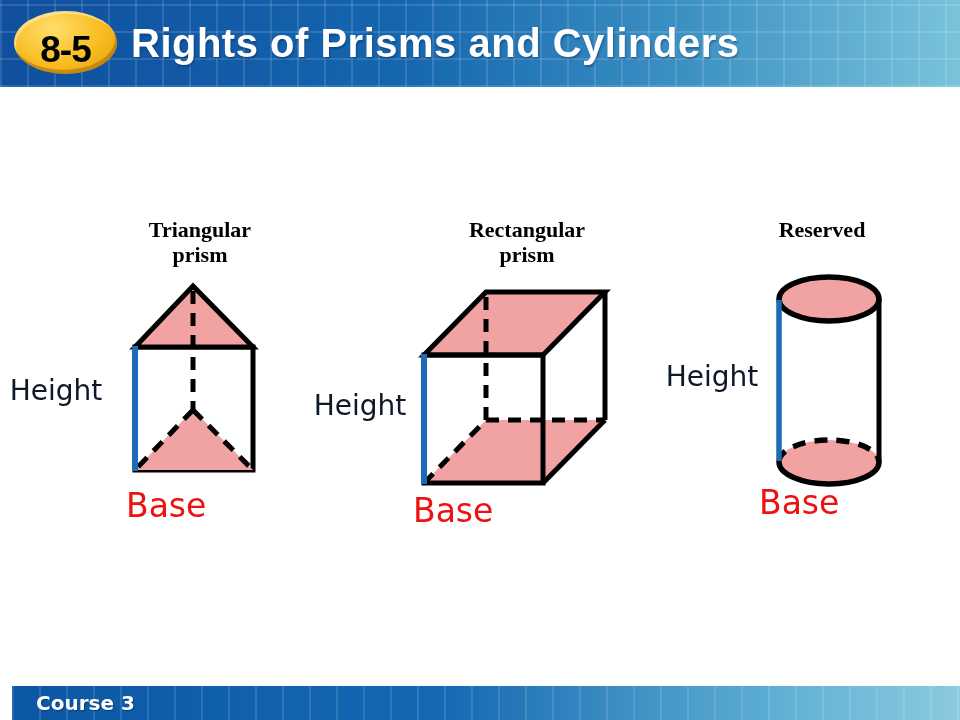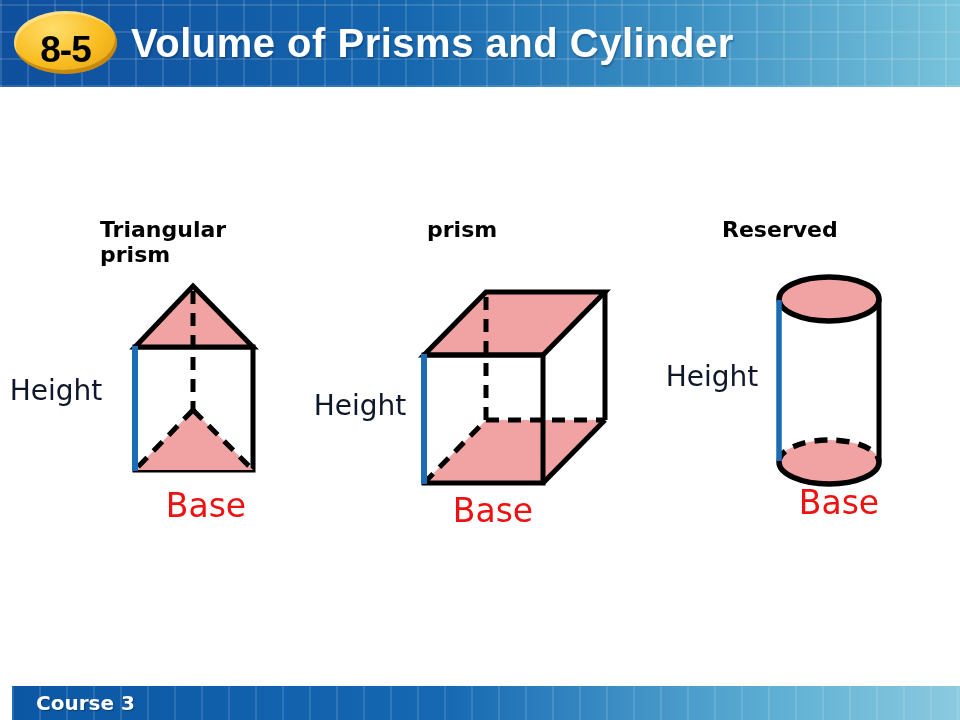--- a/index.html
+++ b/index.html
@@ -29,29 +29,29 @@
   .slide-title{
     position:absolute;left:131px;top:0;height:87px;margin:0;
     display:flex;align-items:center;
     font-family:"Liberation Sans",sans-serif;font-weight:bold;
     font-size:40px;color:#ffffff;letter-spacing:0.5px;
     text-shadow:1px 2px 2px rgba(0,30,70,0.35);
   }
   
   .figure-svg{position:absolute;left:0;top:0;width:960px;height:720px;}
   .fig-title{
-    position:absolute;text-align:left;color:#000;font-weight:bold;
-    font-size:22px;line-height:25px;
+    position:absolute;text-align:center;color:#000;font-weight:bold;
+    font-size:22px;line-height:25px;font-family:Liberation Serif, serif;
   }
   .fig-title span{display:block;}
   .height-label{
     position:absolute;color:#0f172a;font-size:28px;line-height:30px;text-align:center;
   }
   .base-label{
-    position:absolute;color:#ee1111;font-size:33px;line-height:36px;text-align:center;
+    position:absolute;color:#ee1111;font-size:33px;line-height:36px;
   }
   #title-tri{left:100px;top:217px;width:200px;}
   #title-rect{left:427px;top:217px;width:200px;}
   #title-cyl{left:722px;top:217px;width:200px;}
   #height-tri{left:0;top:376px;width:112px;}
   #height-rect{left:300px;top:391px;width:120px;}
   #height-cyl{left:652px;top:362px;width:120px;}
   #base-tri{left:126px;top:488px;width:160px;}
   #base-rect{left:413px;top:493px;width:160px;}
   #base-cyl{left:759px;top:485px;width:160px;}
@@ -75,21 +75,21 @@
 </style>
 </head>
 <body>
 
 <div class="slide">
 
   <div class="header-bar">
     <div class="lesson-badge">
       <span>8-5</span>
     </div>
-    <h1 class="slide-title">Volume of Prisms and Cylinder</h1>
+    <h1 class="slide-title">Rights of Prisms and Cylinders</h1>
   </div>
 
   <svg class="figure-svg" viewBox="0 0 960 720">
 
     <g>
       <rect x="135" y="347" width="118" height="123" fill="#ffffff" stroke="#000000" stroke-width="5"></rect>
       <polygon points="193,286 253,347 135,347" fill="#f1a3a4" stroke="#000000" stroke-width="5" stroke-linejoin="miter"></polygon>
       <polygon points="193,410 253,470 135,470" fill="#f1a3a4"></polygon>
       <line x1="193" y1="291" x2="193" y2="410" stroke="#000000" stroke-width="5" stroke-dasharray="13 9"></line>
       <line x1="193" y1="410" x2="135" y2="470" stroke="#000000" stroke-width="5" stroke-dasharray="13 9"></line>
@@ -117,20 +117,21 @@
       <ellipse cx="829" cy="299" rx="50" ry="22" fill="#f1a3a4" stroke="#000000" stroke-width="5.5"></ellipse>
       <line x1="779" y1="300" x2="779" y2="461" stroke="#1b6cb5" stroke-width="5.5"></line>
     </g>
   </svg>
 
   <div class="fig-title" id="title-tri">
     <span>Triangular</span>
     <span>prism</span>
   </div>
   <div class="fig-title" id="title-rect">
+    <span>Rectangular</span>
     <span>prism</span>
   </div>
   <div class="fig-title" id="title-cyl">
     <span>Reserved</span>
   </div>
 
   <div class="height-label" id="height-tri">Height</div>
   <div class="height-label" id="height-rect">Height</div>
   <div class="height-label" id="height-cyl">Height</div>
 

